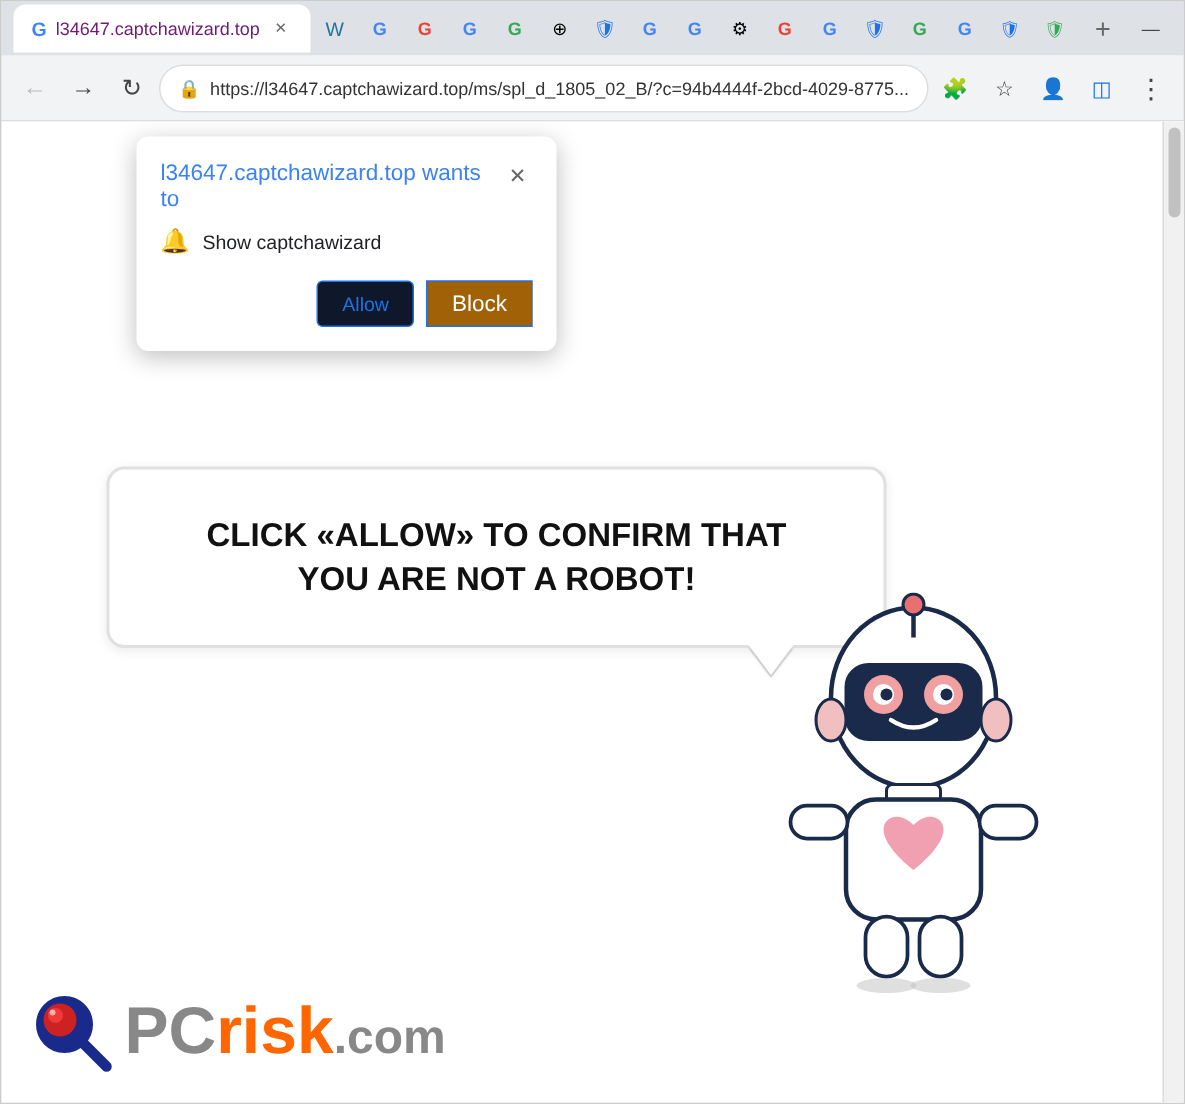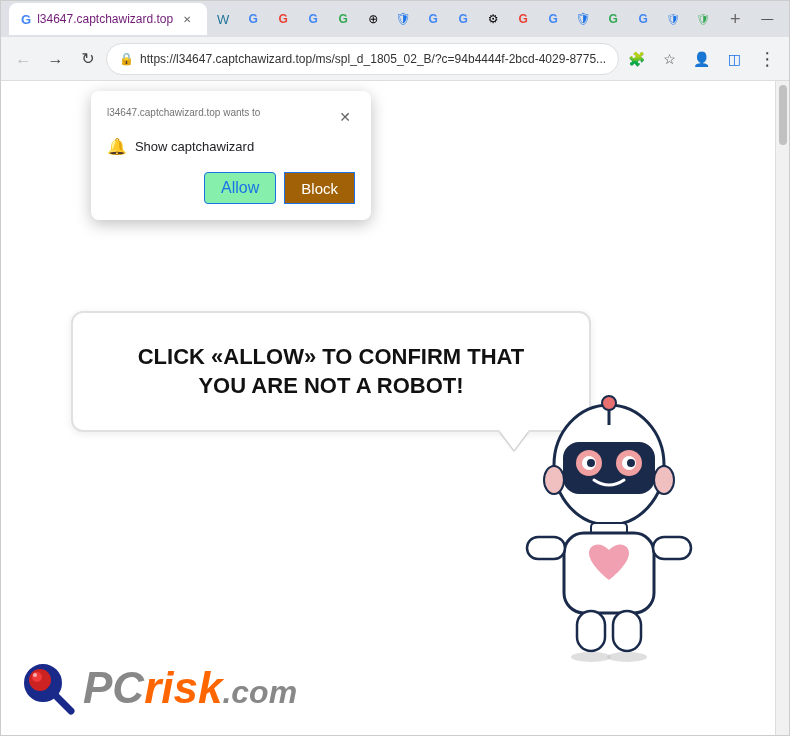--- a/index.html
+++ b/index.html
@@ -28,26 +28,26 @@
     
     .page-area { flex: 1; background: white; position: relative; overflow: hidden; }
 
     
     .scrollbar { position: absolute; right: 0; top: 0; bottom: 0; width: 14px; background: #f1f1f1; border-left: 1px solid #ddd; }
     .scrollbar-thumb { width: 8px; height: 60px; background: #c1c1c1; border-radius: 4px; margin: 2px auto; margin-top: 4px; }
 
     
     .notification-popup { position: absolute; top: 10px; left: 90px; width: 280px; background: white; border-radius: 8px; box-shadow: 0 4px 16px rgba(0,0,0,0.25); padding: 16px; z-index: 100; }
     .popup-header { display: flex; justify-content: space-between; align-items: flex-start; margin-bottom: 10px; }
-    .popup-title { font-size: 10px; color: #737373; font-weight: 400; }
+    .popup-title { font-size: 15px; color: #3b82f6; font-weight: 400; }
     .popup-close { width: 20px; height: 20px; display: flex; align-items: center; justify-content: center; cursor: pointer; color: #666; font-size: 14px; border-radius: 50%; }
     .popup-notification-row { display: flex; align-items: center; gap: 8px; margin-bottom: 16px; font-size: 13px; color: #202124; }
     .bell-icon { font-size: 16px; color: #444; }
     .popup-buttons { display: flex; justify-content: flex-end; gap: 8px; }
-    .btn-allow { padding: 6px 16px; border: 1px solid #1a73e8; border-radius: 4px; background: #86efac; color: #1a73e8; font-size: 16px; cursor: pointer; }
+    .btn-allow { padding: 6px 16px; border: 1px solid #1a73e8; border-radius: 4px; background: #0f172a; color: #1a73e8; font-size: 13px; cursor: pointer; }
     .btn-block { padding: 6px 16px; border: 1px solid #1a73e8; border-radius: 0; background: #a16207; color: white; font-size: 15px; cursor: pointer; }
 
     
     .speech-bubble-container { position: absolute; top: 230px; left: 70px; right: 200px; }
     .speech-bubble { background: white; border: 2px solid #e0e0e0; border-radius: 12px; padding: 30px 40px; box-shadow: 0 2px 8px rgba(0,0,0,0.08); position: relative; display: inline-block; width: 520px; }
     .speech-bubble::after { content: ''; position: absolute; bottom: -20px; right: 60px; border-width: 20px 15px 0; border-style: solid; border-color: white transparent transparent; filter: drop-shadow(0 2px 1px rgba(0,0,0,0.1)); }
     .speech-bubble::before { content: ''; position: absolute; bottom: -22px; right: 59px; border-width: 21px 16px 0; border-style: solid; border-color: #e0e0e0 transparent transparent; }
     .bubble-text { font-size: 22px; font-weight: 900; color: #111; text-align: center; text-transform: uppercase; line-height: 1.3; }
 
     
@@ -216,21 +216,21 @@
 
     <div class="pcrisk-logo">
 
       <svg width="54" height="54" viewBox="0 0 54 54" xmlns="http://www.w3.org/2000/svg">
         <circle cx="22" cy="22" r="18" fill="#1a2a8a" stroke="#1a2a8a" stroke-width="2"></circle>
         <circle cx="19" cy="19" r="11" fill="#cc2222"></circle>
         <circle cx="16" cy="16" r="5" fill="#ff4444" opacity="0.7"></circle>
         <circle cx="14" cy="14" r="2" fill="white" opacity="0.6"></circle>
         <line x1="35" y1="35" x2="50" y2="50" stroke="#1a2a8a" stroke-width="7" stroke-linecap="round"></line>
       </svg>
-      <div style="font-size:44px; font-weight:900; font-style:italic; line-height:1;">
+      <div style="font-size:44px; font-weight:900; line-height:1;">
         <span style="color:#888888;">PC</span><span style="color:#ff6600;">risk</span><span style="color:#888888; font-size:32px;">.com</span>
       </div>
     </div>
 
     <div class="scrollbar">
       <div class="scrollbar-thumb"></div>
     </div>
   </div>
 </div>
 

